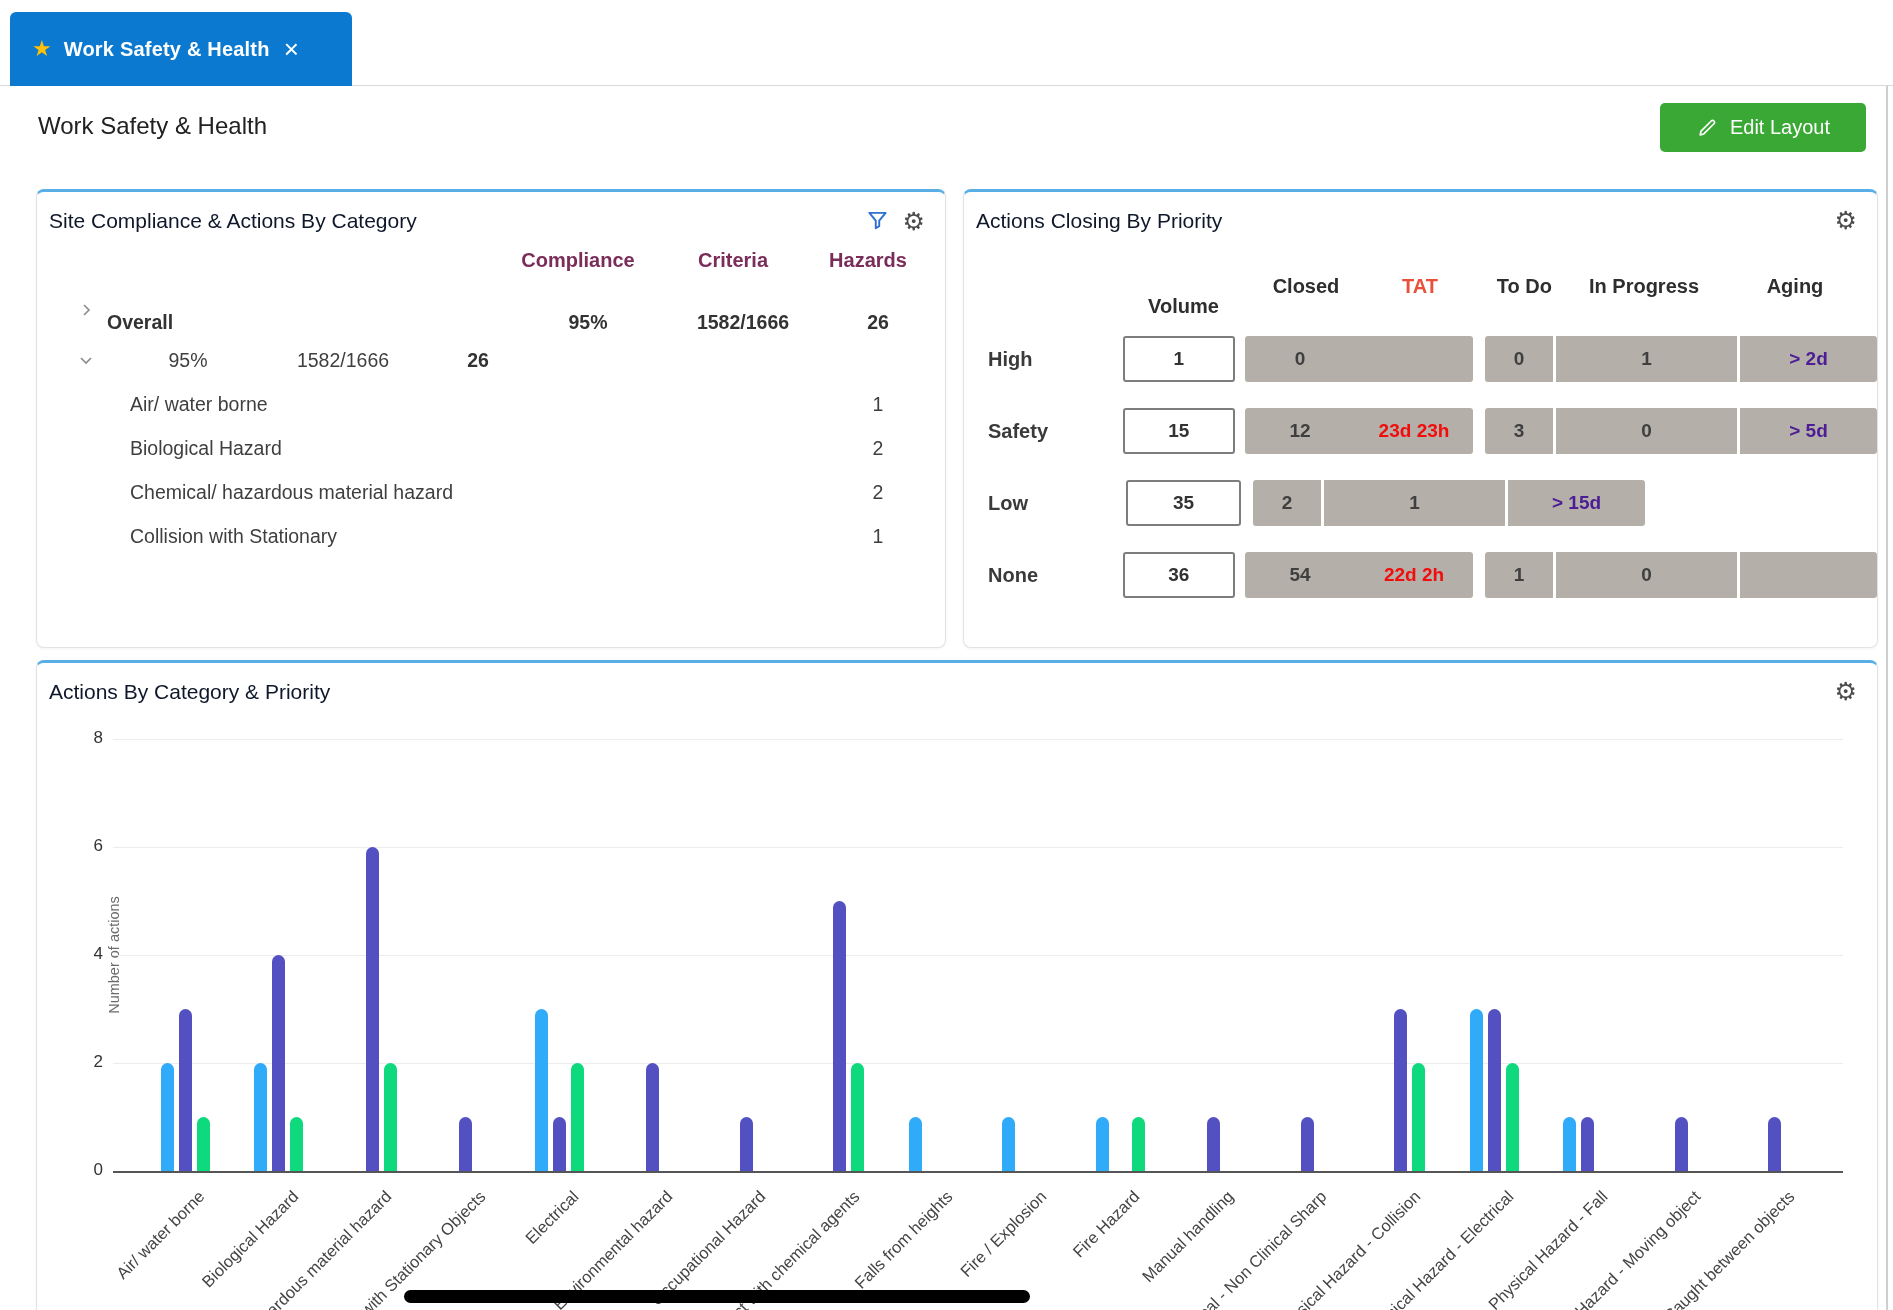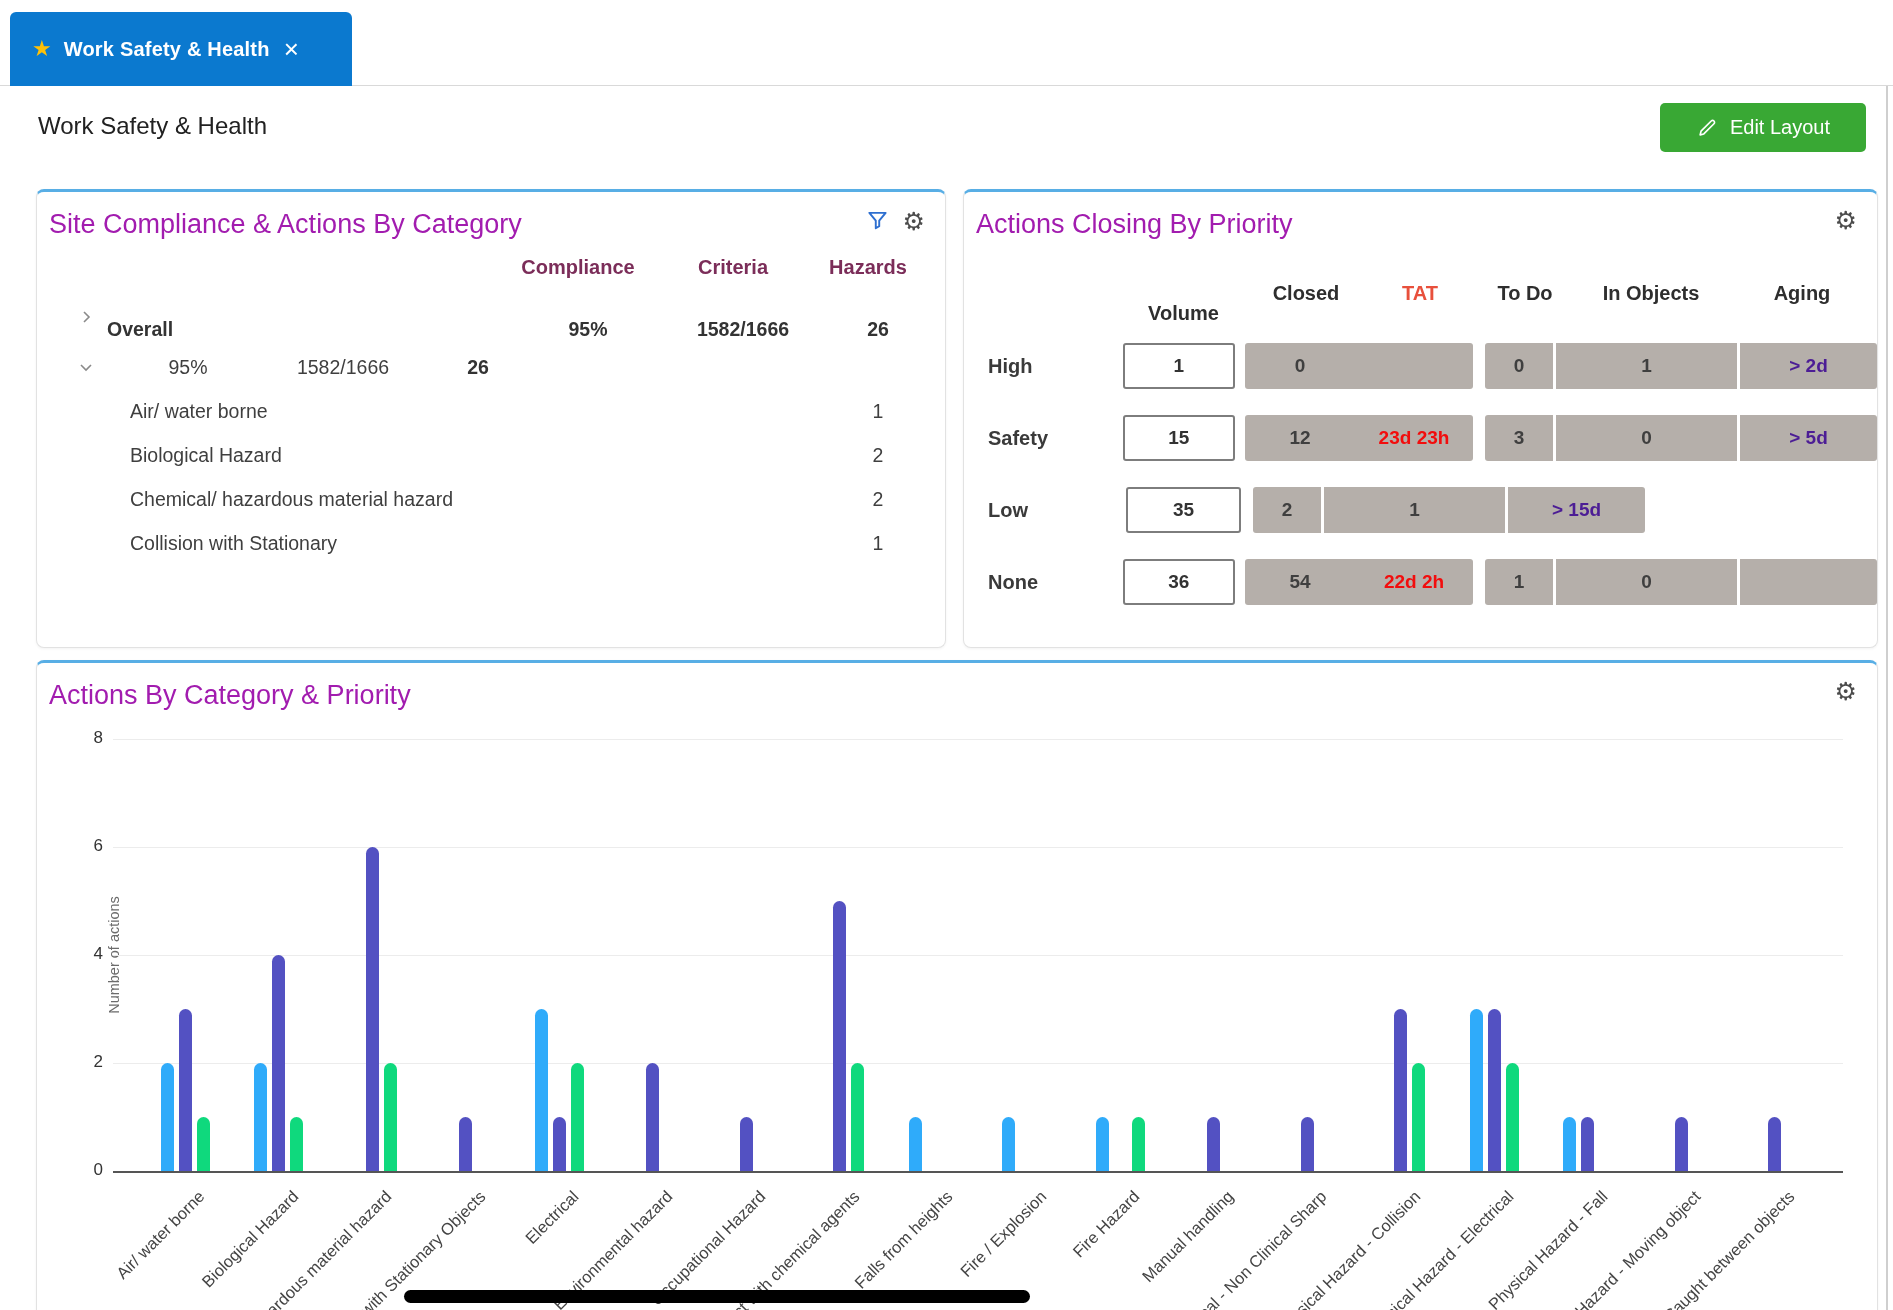--- a/index.html
+++ b/index.html
@@ -17,21 +17,21 @@
 
   .page-title { position:absolute; left:38px; top:112px; font-size:24px; color:#212121; font-weight:500; }
 
   .edit-btn { position:absolute; right:27px; top:103px; width:206px; height:49px; background:#39a834;
     border:none; border-radius:5px; color:#fff; font-size:20px; font-family:inherit;
     display:flex; align-items:center; justify-content:center; gap:12px; cursor:pointer; }
 
   
   .panel { position:absolute; background:#fff; border:1px solid #e2e2e2; border-top:3px solid #58aee5;
     border-radius:8px; box-shadow:0 1px 3px rgba(0,0,0,.05); }
-  .panel-title { font-size:27px; color:#a21caf; font-weight:400; }
+  .panel-title { font-size:21px; color:#0f172a; font-weight:400; }
   .panel-head { display:flex; align-items:flex-start; justify-content:space-between; padding:17px 20px 0 12px; }
   .gear { font-size:25px; color:#4c4c4c; line-height:22px; cursor:pointer; }
   .head-icons { display:flex; gap:14px; align-items:center; }
 
   #panel-compliance { left:36px; top:189px; width:910px; height:459px; }
   #panel-priority   { left:963px; top:189px; width:915px; height:459px; }
   #panel-chart      { left:36px; top:660px; width:1842px; height:700px; }
 
   
   .ct-header { display:flex; margin-top:16px; font-size:20px; font-weight:700; color:#7b2d59; }
@@ -50,21 +50,21 @@
   .ct-val.haz  { width:110px; }
   .ct-val.hbold { font-weight:700; color:#333; }
 
   
   .pt-header { display:flex; align-items:center; margin-top:22px; padding-left:24px;
     font-size:20px; font-weight:700; color:#2e2e2e; }
   .pt-header .h-label { width:138px; }
   .pt-header .h-vol { width:115px; text-align:center;margin-top:40px; }
   .pt-header .h-closed { width:110px; margin-left:10px; text-align:center; }
   .pt-header .h-tat { width:118px; text-align:center; color:#e8503c; }
-  .pt-header .h-todo { width:68px; margin-left:12px; text-align:center; }
+  .pt-header .h-todo { width:68px; margin-left:5px; text-align:right; }
   .pt-header .h-prog { width:184px; text-align:center; }
   .pt-header .h-aging { width:118px; text-align:center; }
   .pt-rows { margin-top:18px; }
   .pt-row { display:flex; align-items:center; height:46px; margin-bottom:26px; padding-left:24px; }
   .pt-label { width:138px; font-size:20px; font-weight:700; color:#3a3a3a; }
   .pt-vol { width:115px; height:46px; background:#fff; border:2px solid #7d7d7d; border-radius:3px;
     display:flex; align-items:center; justify-content:center; font-size:19px; font-weight:700; color:#333; cursor:pointer; }
   .pt-blockA { width:228px; height:46px; margin-left:10px; background:#b5afaa; border-radius:3px;
     display:flex; align-items:center; }
   .pt-closed { width:110px; text-align:center; font-size:19px; font-weight:600; color:#3f3f3f; }
@@ -192,21 +192,21 @@
     <div class="head-icons">
       <span class="gear">⚙</span>
     </div>
   </div>
   <div class="pt-header">
     <div class="h-label"></div>
     <div class="h-vol">Volume</div>
     <div class="h-closed">Closed</div>
     <div class="h-tat">TAT</div>
     <div class="h-todo">To Do</div>
-    <div class="h-prog">In Objects</div>
+    <div class="h-prog">In Progress</div>
     <div class="h-aging">Aging</div>
   </div>
   <div class="pt-rows" id="priority-rows">
       <div class="pt-row">
         <div class="pt-label">High</div>
         <div class="pt-vol">1</div>
         <div class="pt-blockA">
           <div class="pt-closed">0</div>
           <div class="pt-tat"></div>
         </div>

